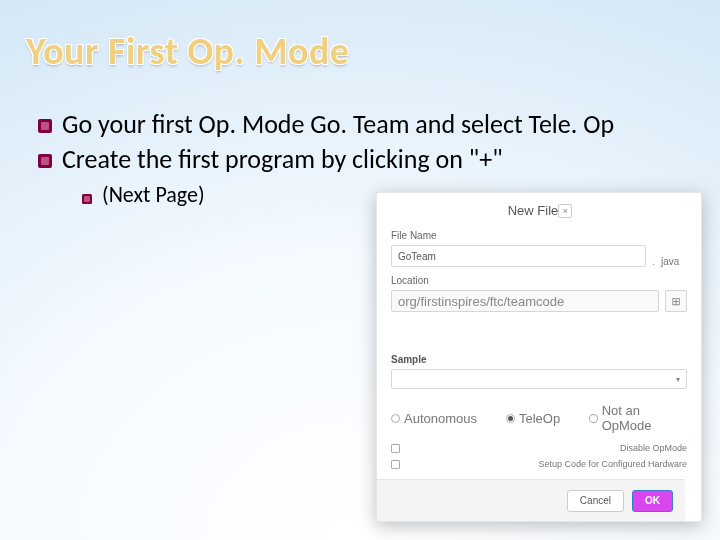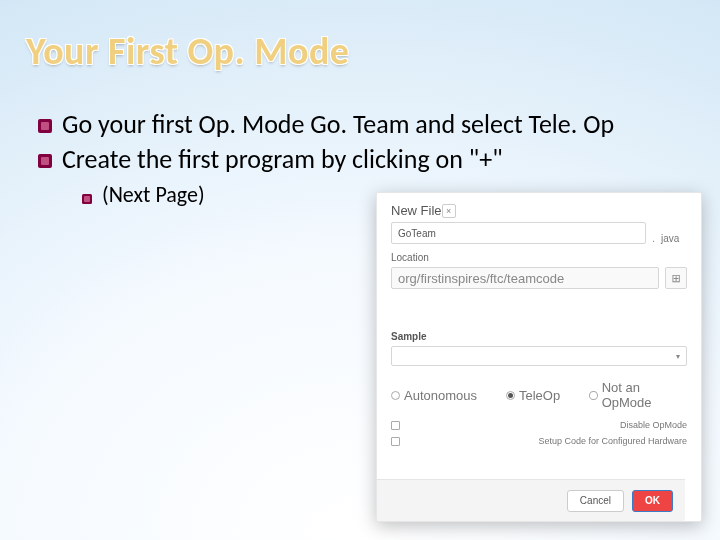--- a/index.html
+++ b/index.html
@@ -31,21 +31,21 @@
   
   .dialog {
     position: absolute; right: 18px; top: 192px;
     width: 326px; height: 330px;
     background: #fff; border: 1px solid #e6e6e6;
     box-shadow: 0 4px 18px rgba(0,0,0,0.25);
     border-radius: 2px;
     font-family: "Helvetica Neue", Arial, sans-serif;
     color: #444;
   }
-  .dlg-header { display:flex; justify-content:flex-start; align-items:center; padding: 10px 12px 4px 14px; }
+  .dlg-header { display:flex; justify-content:center; align-items:center; padding: 10px 12px 4px 14px; }
   .dlg-header-title { font-size: 13px; color: #555; }
   .dlg-close { width: 14px; height: 14px; border: 1px solid #ccc; border-radius: 2px; display:flex; align-items:center; justify-content:center; font-size: 9px; color:#888; cursor:pointer; }
   .dlg-section-label { font-size: 10px; color: #666; margin: 8px 14px 4px 14px; }
   .dlg-field-row { display:flex; gap:6px; margin: 0 14px; align-items:flex-end; }
   .dlg-input { flex: 1; height: 22px; border: 1px solid #d6d6d6; border-radius: 2px; font-size: 10px; padding: 0 6px; color:#555; background:#fff; }
   .dlg-dot { font-size: 10px; color:#888; }
   .dlg-ext { font-size: 10px; color:#777; width: 26px; }
   .dlg-location-row { display:flex; gap:6px; margin: 0 14px; align-items:center; }
   .dlg-pathbox { flex:1; height: 22px; border:1px solid #d6d6d6; border-radius:2px; background:#f9f9f9; font-size:13px; color:#888; padding:0 6px; display:flex; align-items:center; }
   .dlg-pathbtn { width: 22px; height: 22px; border:1px solid #d6d6d6; border-radius:2px; background:#f9f9f9; display:flex; align-items:center; justify-content:center; font-size:11px; color:#888; cursor:pointer; }
@@ -56,21 +56,21 @@
   .dlg-radios { display:flex; gap:29px; margin: 14px 14px 0 14px; font-size:13px; color:#777; }
   .radio-wrap { display:flex; align-items:center; gap:4px; }
   .radio-outer { width:9px; height:9px; border:1px solid #aaa; border-radius:50%; display:flex; align-items:center; justify-content:center; }
   .radio-inner { width:5px; height:5px; border-radius:50%; background:#555; }
   .dlg-checks { margin: 10px 14px 0 14px; font-size:9px; color:#777; }
   .check-wrap { display:flex; align-items:center; gap:5px; margin-bottom:6px;justify-content:space-between; }
   .checkbox { width:9px; height:9px; border:1px solid #aaa; border-radius:1px; }
   .dlg-footer { position:absolute; bottom:0; left:0; right:16px; height:42px; background:#f4f4f4; border-top:1px solid #e5e5e5; display:flex; justify-content:flex-end; align-items:center; gap:8px; padding:0 12px; border-radius:0 0 2px 2px; }
   .btn { height:22px; padding:0 12px; border-radius:3px; font-size:10px; display:flex; align-items:center; cursor:pointer; }
   .btn-cancel { background:#fff; border:1px solid #ccc; color:#555; }
-  .btn-ok { background:#ef4444; border:1px solid #3a7cc7; color:#fff; font-weight:600; }
+  .btn-ok { background:#d946ef; border:1px solid #3a7cc7; color:#fff; font-weight:600; }
 </style>
 </head>
 <body>
 
 <div class="title">Your First Op. Mode</div>
 
 <div class="content">
   <div class="bullet-row">
     <span class="bullet-icon">
       <svg viewBox="0 0 14 14">
@@ -99,20 +99,21 @@
     <span class="sub-text">(Next Page)</span>
   </div>
 </div>
 
 <div class="dialog">
   <div class="dlg-header">
     <span class="dlg-header-title">New File</span>
     <span class="dlg-close">×</span>
   </div>
 
+  <div class="dlg-section-label">File Name</div>
   <div class="dlg-field-row">
     <input class="dlg-input" value="GoTeam" style="">
     <span class="dlg-dot">.</span>
     <span class="dlg-ext">java</span>
   </div>
 
   <div class="dlg-section-label">Location</div>
   <div class="dlg-location-row">
     <div class="dlg-pathbox">org/firstinspires/ftc/teamcode</div>
     <div class="dlg-pathbtn">

